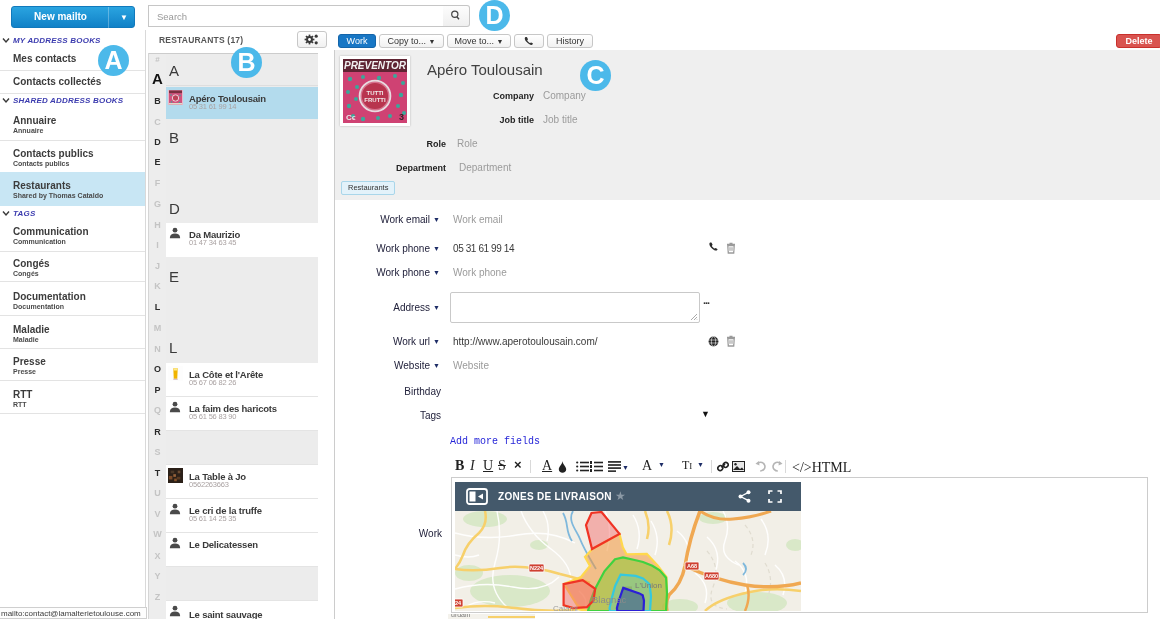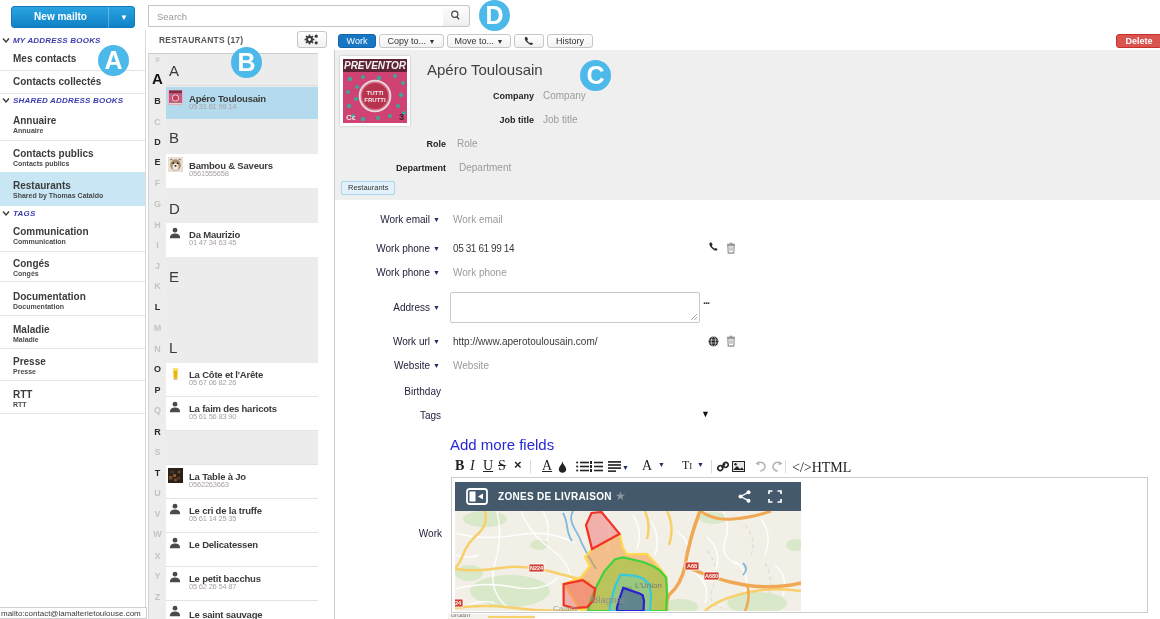--- a/index.html
+++ b/index.html
@@ -50,21 +50,21 @@
 
 #detail { left:334px; top:50px; width:826px; height:569px; border-left:1px solid #ccc; background:#fff; }
 #dhead { position:absolute; left:0; top:0; width:826px; height:150px; background:#efefef; }
 .lab { position:absolute; font-size:9px; color:#242424; font-weight:bold; white-space:nowrap; }
 .labn { position:absolute; font-size:10px; color:#22223c; white-space:nowrap; }
 .val { position:absolute; font-size:10px; color:#3a3a3a; white-space:nowrap; }
 .phv { position:absolute; font-size:10px; color:#9b9b9b; white-space:nowrap; }
 .caret { position:absolute; font-size:7px; color:#1d2c66; }
 .chip { position:absolute; background:#e3f2fa; border:1px solid #a9d6ea; font-size:7.5px; color:#333; padding:1.5px 6px; border-radius:2px; }
 input.f, .finput { position:absolute; border:1px solid #c9c9c9; background:#fff; font-size:12px; }
-.link { position:absolute; color:#2626d8; font-size:15px; }
+.link { position:absolute; color:#2626d8; font-size:10px;font-family:Liberation Mono, monospace; }
 
 
 .edbar { position:absolute; font-family:"Liberation Serif", serif; font-size:14px; color:#222; }
 .edbar span { margin-right:0; }
 
 
 #status { left:0; top:607px; width:147px; height:12px; background:#fdfdfd; border:1px solid #cfcfcf; border-left:none; font-size:8.5px; color:#3c3c3c; }
 </style>
 </head>
 <body>
@@ -232,34 +232,20 @@
           <circle cx="3" cy="5" r="0.8" fill="#3aa89b"></circle>
           <circle cx="12" cy="5.5" r="0.8" fill="#3aa89b"></circle>
           <circle cx="3.5" cy="12" r="0.8" fill="#3aa89b"></circle>
           <circle cx="11.5" cy="12.5" r="0.8" fill="#3aa89b"></circle>
           <rect x="1" y="13" width="13" height="1.5" fill="#e0d8c8"></rect>
         </svg>
   <span class="nm">Apéro Toulousain</span>
         <span class="ph">05 31 61 99 14</span>
 </div>
 <div class="ghdr" style="top:78.5px;">B</div>
-<div class="crow" style="top:104px;height:34px;">
-  <svg class="av" viewBox="0 0 17 17">
-          <rect width="17" height="17" fill="#e8e0d4"></rect>
-          <ellipse cx="8.5" cy="9" rx="6" ry="6.5" fill="#a98f6c"></ellipse>
-          <ellipse cx="8.5" cy="11" rx="3.4" ry="4" fill="#f0e8dc"></ellipse>
-          <circle cx="6" cy="7" r="1" fill="#2a2118"></circle>
-          <circle cx="11" cy="7" r="1" fill="#2a2118"></circle>
-          <ellipse cx="8.5" cy="10" rx="1.2" ry="1" fill="#2a2118"></ellipse>
-          <path d="M2 4 Q3 1 5.5 2.5 Z" fill="#7a6248"></path>
-          <path d="M15 4 Q14 1 11.5 2.5 Z" fill="#7a6248"></path>
-        </svg>
-  <span class="nm">Bambou &amp; Saveurs</span>
-        <span class="ph">0561555658</span>
-</div>
 <div class="ghdr" style="top:149.5px;">D</div>
 <div class="crow" style="top:173px;height:34px;">
   <svg class="puser" viewBox="0 0 13 13">
           <circle cx="6.5" cy="3.4" r="2.6" fill="#4a4a4a"></circle>
           <path d="M1 11.5 C1 8.6 3.3 7.1 6.5 7.1 C9.7 7.1 12 8.6 12 11.5 L12 12.2 L1 12.2 Z" fill="#4a4a4a"></path>
         </svg>
   <span class="nm">Da Maurizio</span>
         <span class="ph">01 47 34 63 45</span>
 </div>
 <div class="ghdr" style="top:217.5px;">E</div>
@@ -309,28 +295,20 @@
 </div>
 <div style="position:absolute;left:0;top:482px;width:152px;border-top:1px solid #e4e4e4;"></div>
 <div class="crow" style="top:483px;height:33px;">
   <svg class="puser" viewBox="0 0 13 13">
           <circle cx="6.5" cy="3.4" r="2.6" fill="#4a4a4a"></circle>
           <path d="M1 11.5 C1 8.6 3.3 7.1 6.5 7.1 C9.7 7.1 12 8.6 12 11.5 L12 12.2 L1 12.2 Z" fill="#4a4a4a"></path>
         </svg>
   <span class="nm">Le Delicatessen</span>
 </div>
 <div style="position:absolute;left:0;top:516px;width:152px;border-top:1px solid #e4e4e4;"></div>
-<div class="crow" style="top:517px;height:33px;">
-  <svg class="puser" viewBox="0 0 13 13">
-          <circle cx="6.5" cy="3.4" r="2.6" fill="#4a4a4a"></circle>
-          <path d="M1 11.5 C1 8.6 3.3 7.1 6.5 7.1 C9.7 7.1 12 8.6 12 11.5 L12 12.2 L1 12.2 Z" fill="#4a4a4a"></path>
-        </svg>
-  <span class="nm">Le petit bacchus</span>
-        <span class="ph">05 62 26 54 87</span>
-</div>
 <div style="position:absolute;left:0;top:550px;width:152px;border-top:1px solid #e4e4e4;"></div>
 <div class="crow" style="top:551px;height:18px;">
   <svg class="puser" viewBox="0 0 13 13">
           <circle cx="6.5" cy="3.4" r="2.6" fill="#4a4a4a"></circle>
           <path d="M1 11.5 C1 8.6 3.3 7.1 6.5 7.1 C9.7 7.1 12 8.6 12 11.5 L12 12.2 L1 12.2 Z" fill="#4a4a4a"></path>
         </svg>
   <span class="nm" style="top:8px;">Le saint sauvage</span>
 </div>
 </div>
 

